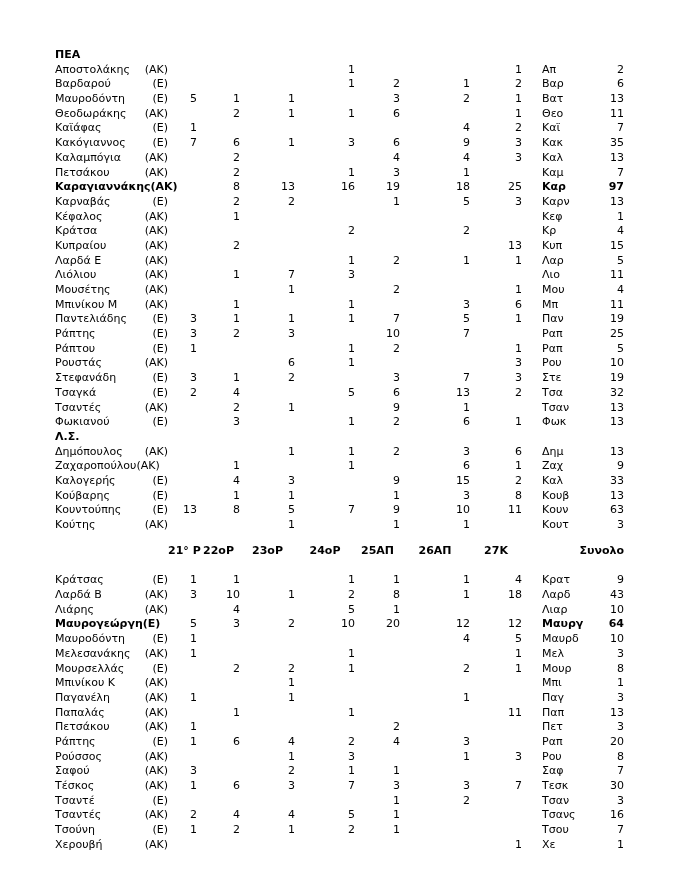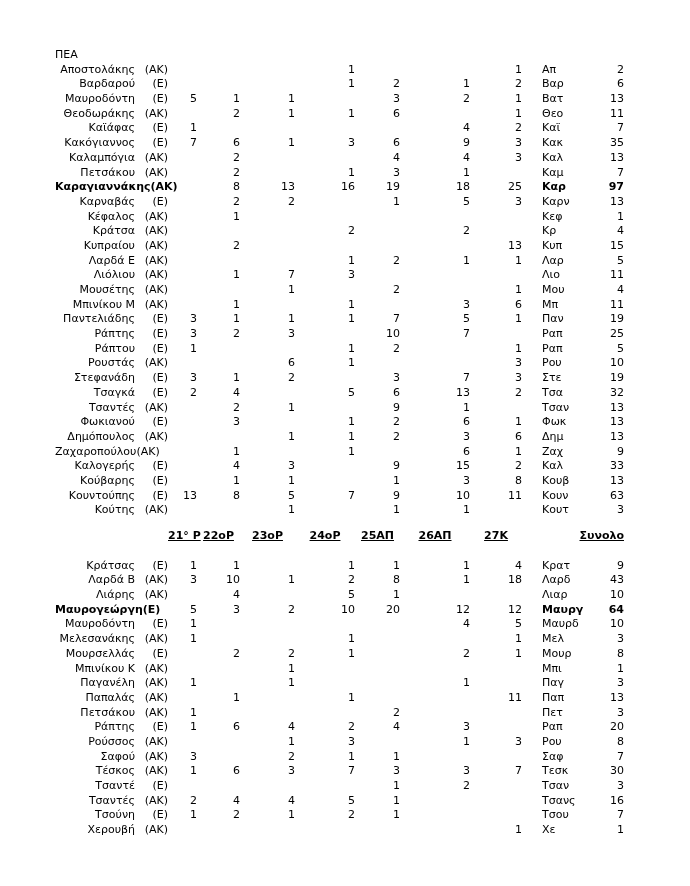--- a/index.html
+++ b/index.html
@@ -22,36 +22,35 @@
     display: grid;
     grid-template-columns: 80px 33px 29px 43px 55px 60px 45px 70px 52px 80px 22px;
     height: 14.7px;
     line-height: 14.7px;
   }
   .heading-row {
     height: 14.7px;
     line-height: 14.7px;
   }
   .heading {
-    font-weight: normal;
+    font-weight: bold;
     white-space: nowrap;
   }
   .c { display: block; }
-  .name  { white-space: nowrap; text-align: right; }
+  .name  { white-space: nowrap; }
   .party { text-align: right; white-space: nowrap; }
   .n     { text-align: right; }
   .code  { text-align: left; padding-left: 20px; white-space: nowrap; }
   .total { text-align: right; }
   .emph > .name,
   .emph > .code,
   .emph > .total { font-weight: bold; }
   .colhdr {
     font-weight: bold;
     margin: 11px 0 15px 0;
-    text-decoration: underline;
   }
   .colhdr .hd { text-align: center; white-space: nowrap; }
   .colhdr .total-span {
     grid-column: 10 / span 2;
     text-align: right;
     padding-left: 24px;
     white-space: nowrap;
   }
 </style>
 </head>
@@ -383,20 +382,23 @@
         <span class="c n"></span>
         <span class="c n">1</span>
         <span class="c n">2</span>
         <span class="c n">6</span>
         <span class="c n">1</span>
         <span class="c code">Φωκ</span>
         <span class="c total">13</span>
       </div>
     </div>
 
+  <div class="heading-row">
+    <span class="heading">Λ.Σ.</span>
+  </div>
   <div>
       <div class="row">
         <span class="c name">Δημόπουλος</span>
         <span class="c party">(ΑΚ)</span>
         <span class="c n"></span>
         <span class="c n"></span>
         <span class="c n">1</span>
         <span class="c n">1</span>
         <span class="c n">2</span>
         <span class="c n">3</span>

